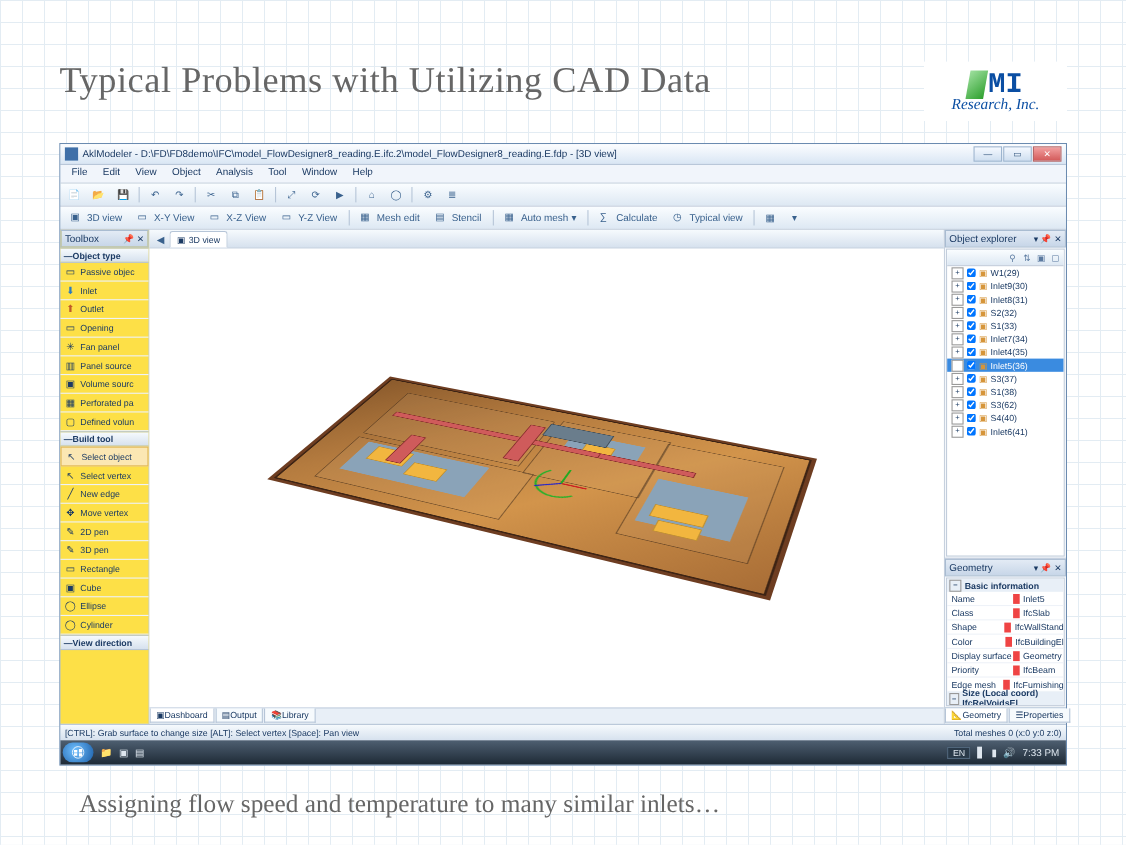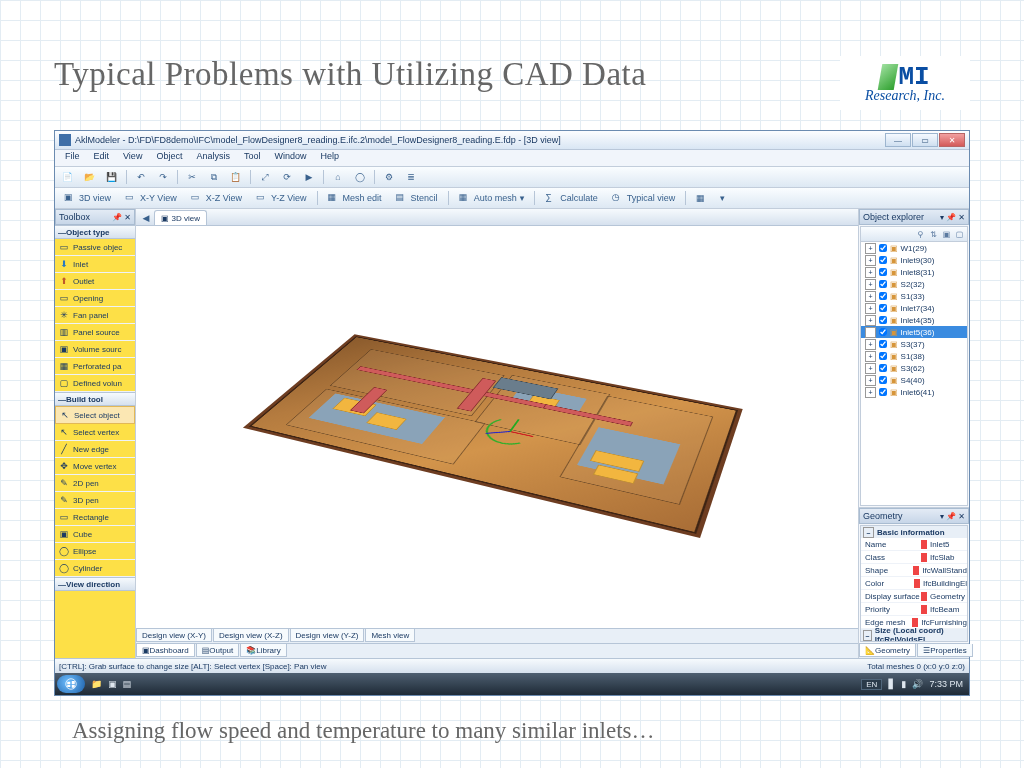--- a/index.html
+++ b/index.html
@@ -328,26 +328,20 @@
             <div class="mech" style="left:44%;top:14%;width:14%;height:10%"></div>
 
             <div class="gizmo">
               <div class="ring"></div>
               <div class="ax"></div>
                 <div class="ax y"></div>
                 <div class="ax z"></div>
             </div>
           </div>
         </div>
-        <div class="bottomtabs">
-          <div class="btab">Design view (X-Y)</div>
-          <div class="btab">Design view (X-Z)</div>
-          <div class="btab">Design view (Y-Z)</div>
-          <div class="btab">Mesh view</div>
-        </div>
         <div class="docktabs">
           <div class="btab active">▣ <span>Dashboard</span></div>
           <div class="btab">▤ <span>Output</span></div>
           <div class="btab">📚 <span>Library</span></div>
         </div>
       </div>
 
       <div class="right">
         <div class="panel-hd">
             <span>Object explorer</span>

